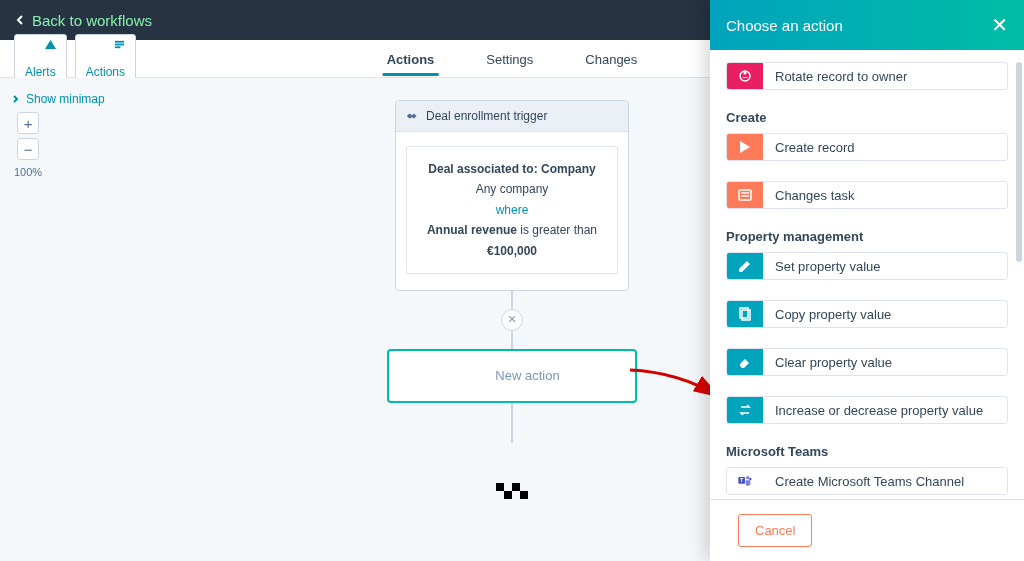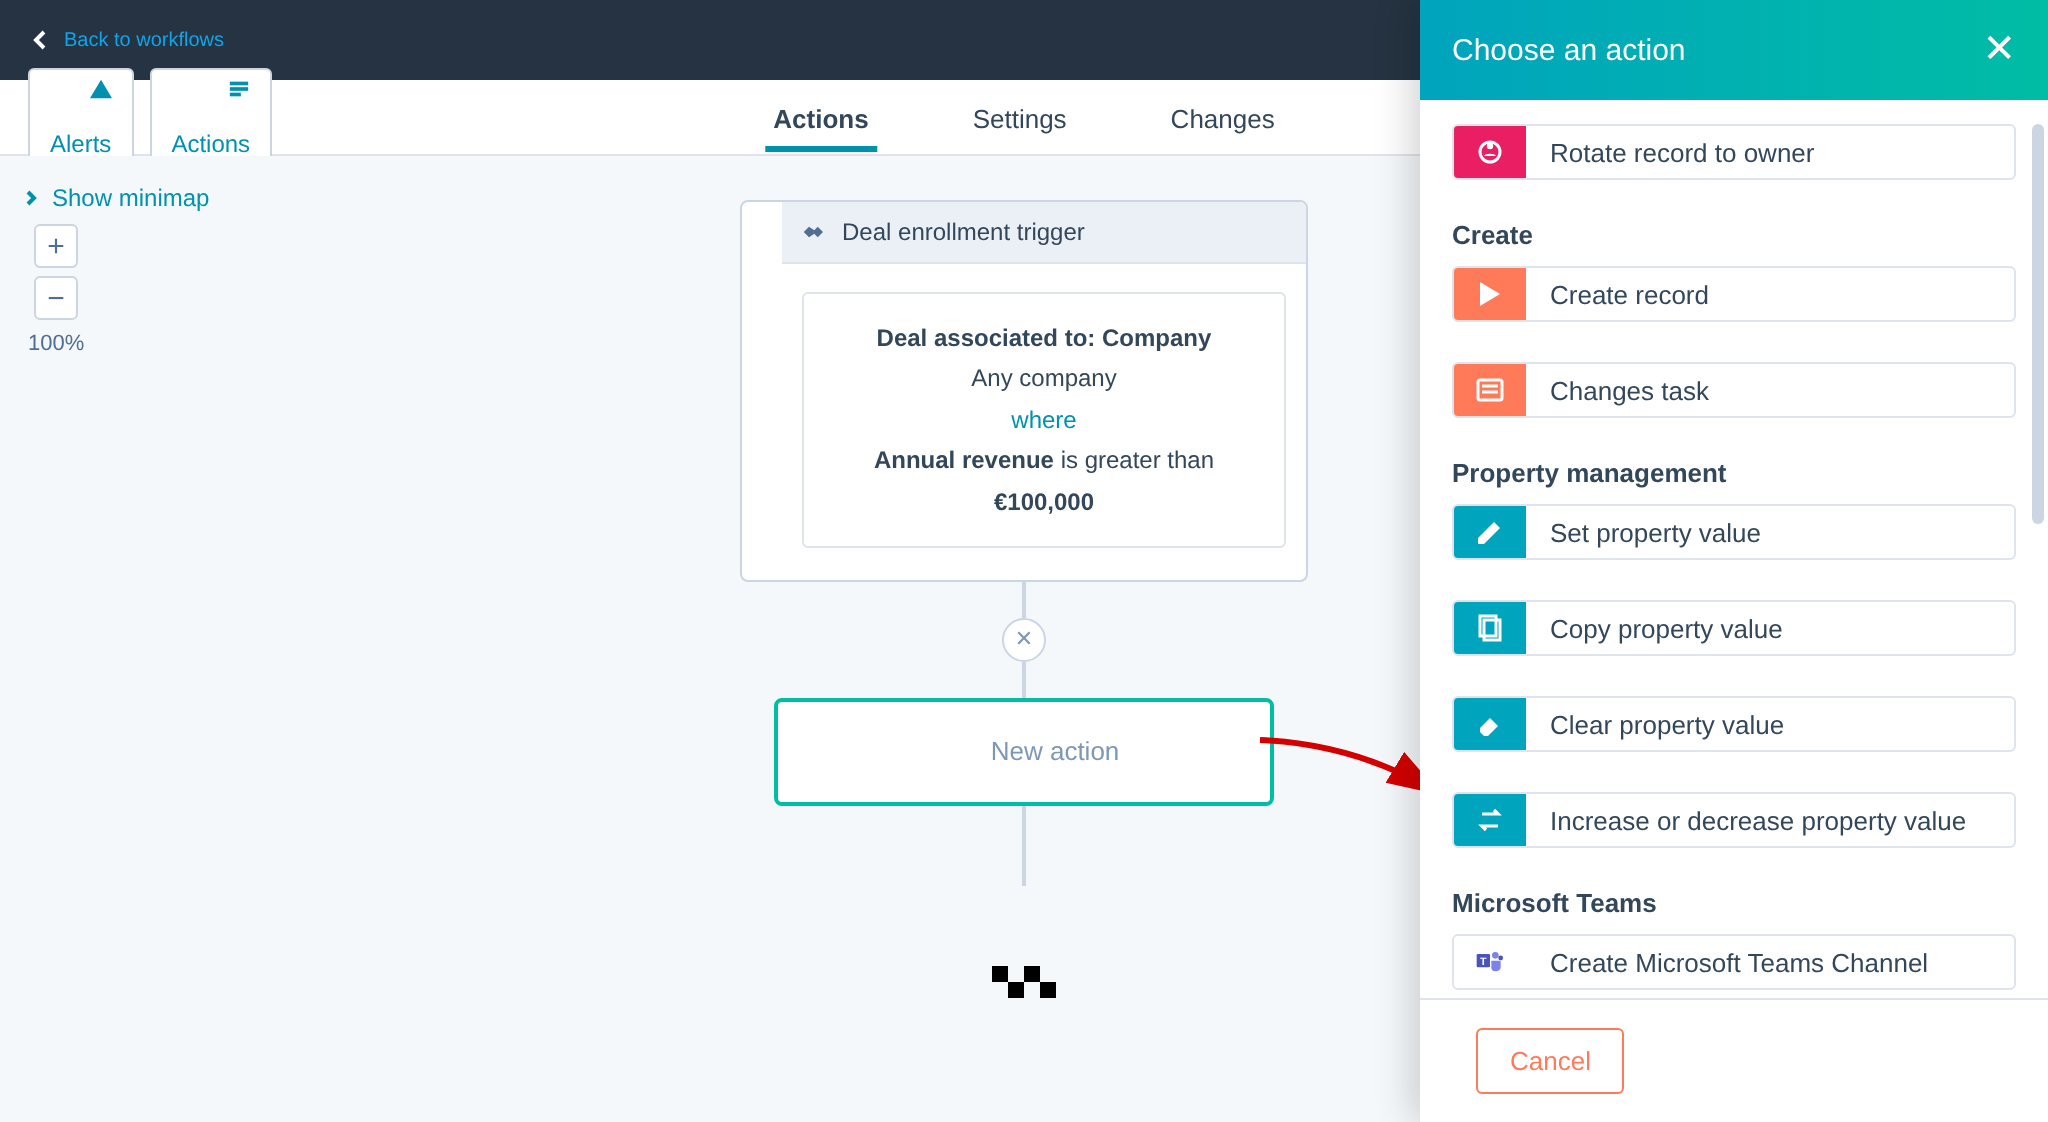--- a/index.html
+++ b/index.html
@@ -1,20 +1,20 @@
 <!DOCTYPE html>
 <html><head>
 <meta charset="utf-8">
 <style>
   * { box-sizing: border-box; margin: 0; padding: 0; }
   body { font-family: -apple-system, BlinkMacSystemFont, "Segoe UI", Helvetica, Arial, sans-serif; color: #33475b; background: #fff; width: 1024px; height: 561px; overflow: hidden; position: relative; }
 
   
   .topbar { height: 40px; background: #253342; color: #fff; display: flex; align-items: center; padding: 0 16px; }
-  .back { display: flex; align-items: center; gap: 6px; font-size: 10px; color: #0ea5e9; cursor: pointer; justify-content: flex-end; }
+  .back { display: flex; align-items: center; gap: 6px; font-size: 15px; color: #86efac; cursor: pointer; justify-content: flex-end; }
   .back svg { width: 10px; height: 10px; }
   .title-wrap { position: absolute; left: 50%; transform: translateX(-50%); display: flex; align-items: center; gap: 10px; }
   .title-wrap h1 { font-size: 15px; font-weight: 600; }
   .title-wrap .pencil { width: 14px; height: 14px; opacity: .85; }
 
   
   .subbar { height: 38px; border-bottom: 1px solid #dfe3eb; display: flex; align-items: center; position: relative; }
   .left-buttons { display: flex; gap: 8px; padding-left: 14px; }
   .pill-btn { border: 1px solid #cbd6e2; color: #0091ae; background: #fff; font-size: 12px; border-radius: 3px; padding: 4px 10px; display: flex; align-items: flex-end; gap: 15px; cursor: pointer; flex-direction: column; }
   .pill-btn svg { width: 11px; height: 11px; }
@@ -26,21 +26,21 @@
   
   .canvas-area { position: absolute; top: 78px; left: 0; right: 0; bottom: 0; background: #f5f8fa; overflow: hidden; }
   .minimap-row { position: absolute; top: 14px; left: 12px; font-size: 12px; color: #0091ae; display: flex; align-items: center; gap: 6px; cursor: pointer; }
   .minimap-row svg { width: 8px; height: 8px; }
   .zoom-col { position: absolute; top: 34px; left: 14px; display: flex; flex-direction: column; align-items: center; gap: 4px; }
   .zoom-btn { width: 22px; height: 22px; border: 1px solid #cbd6e2; background: #fff; border-radius: 3px; color: #516f90; font-size: 15px; line-height: 1; cursor: pointer; display:flex; align-items:center; justify-content:center; }
   .zoom-label { font-size: 11px; color: #516f90; margin-top: 2px; }
 
   .flow { position: absolute; top: 22px; left: 50%; transform: translateX(-50%); width: 250px; display: flex; flex-direction: column; align-items: center; }
 
-  .trigger-card { width: 284px; border: 1px solid #cbd6e2; border-radius: 4px; background: #fff; overflow: hidden; padding-left: 20px; }
+  .trigger-card { width: 234px; border: 1px solid #cbd6e2; border-radius: 4px; background: #fff; overflow: hidden; }
   .trigger-head { background: #eaf0f6; padding: 8px 10px; font-size: 12px; color: #33475b; display: flex; align-items: center; gap: 6px; border-bottom: 1px solid #dfe3eb; }
   .trigger-body { padding: 14px 10px 16px; }
   .inner-box { border: 1px solid #dfe3eb; border-radius: 3px; padding: 12px 8px; text-align: center; font-size: 12px; line-height: 1.7; }
   .inner-box .assoc { font-weight: 600; }
   .inner-box .where { color: #0091ae; }
   .inner-box .rev-label b { font-weight: 700; }
 
   .connector { width: 2px; height: 18px; background: #cbd6e2; }
   .x-circle { width: 22px; height: 22px; border: 1px solid #cbd6e2; border-radius: 50%; background: #fff; color: #7c98b6; font-size: 11px; display:flex; align-items:center; justify-content:center; cursor: pointer; }
 

